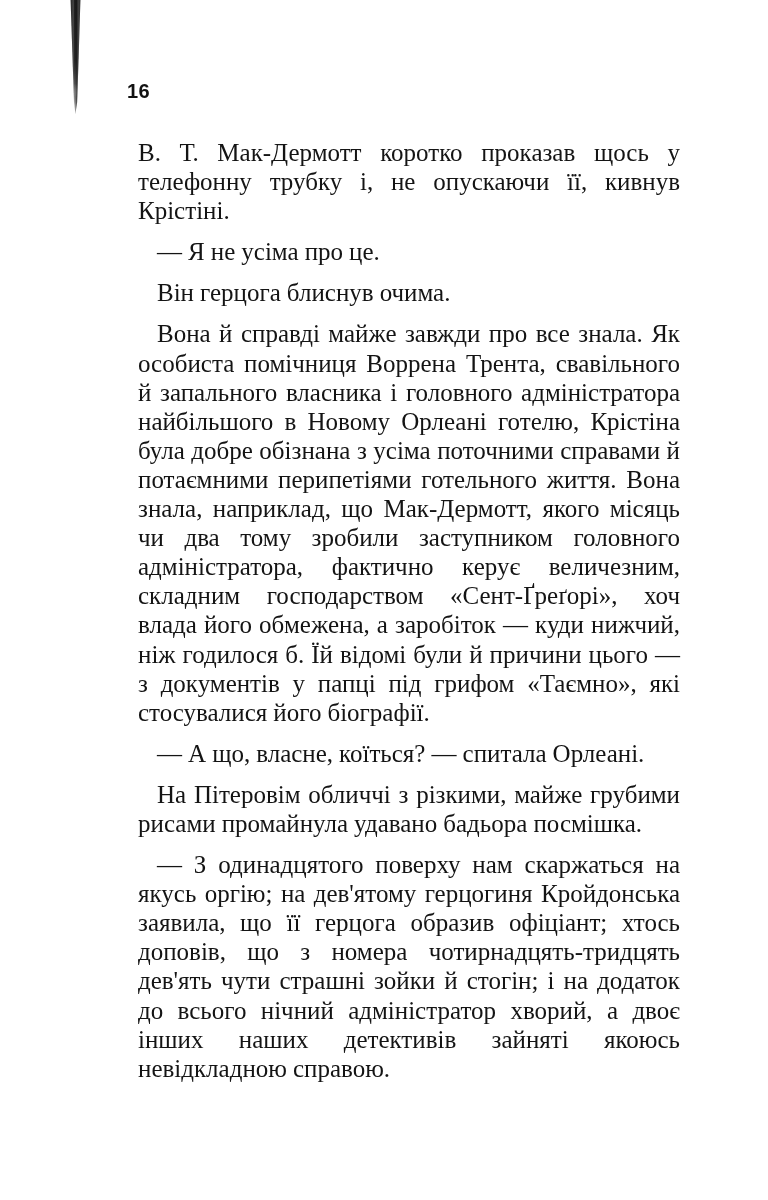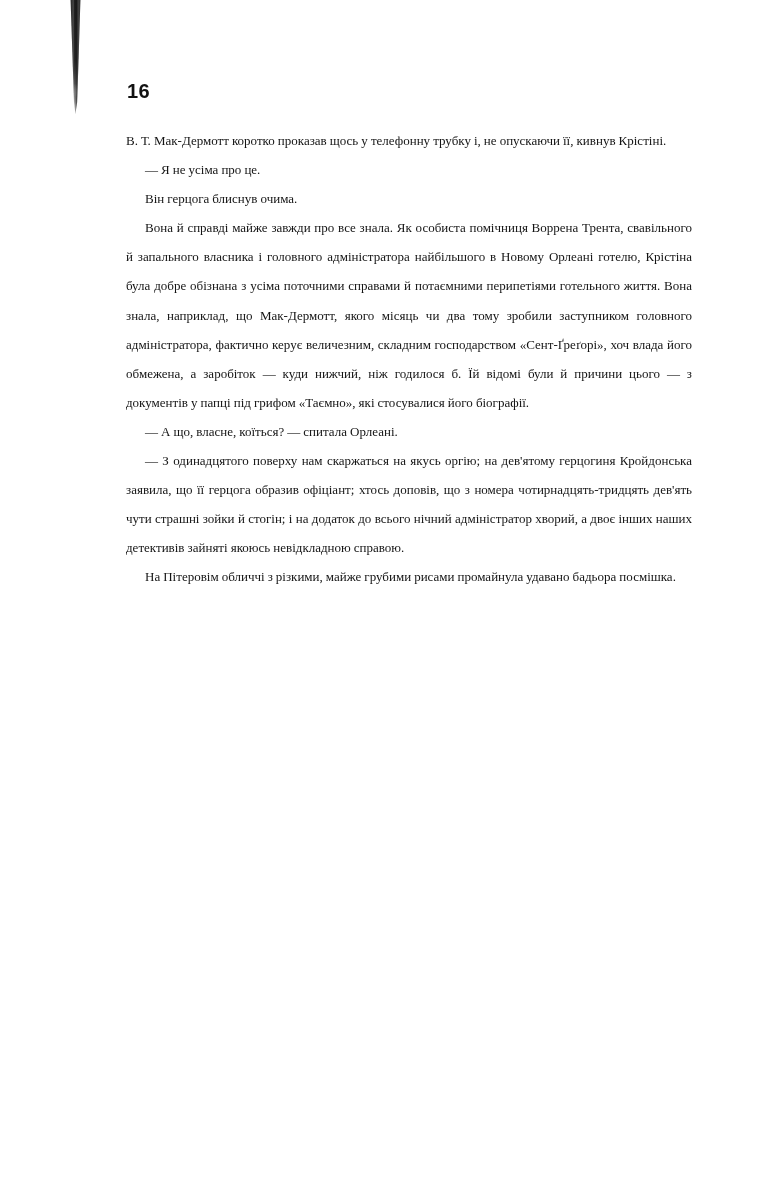--- a/index.html
+++ b/index.html
@@ -46,22 +46,22 @@
   
   #text-column {
     position: absolute;
     left: 126px;
     top: 126px;
     width: 566px;
     color: #141414;
   }
 
   .para {
-    margin: 0;
-    font-size: 13px;
+    margin: 12px;
+    font-size: 25px;
     line-height: 29.1px;
     text-align: justify;
     text-align-last: left;
     text-indent: 19px;
     word-spacing: -0.2px;
     hyphens: manual;
     -webkit-hyphens: manual;
   }
 
   
@@ -98,17 +98,17 @@
   </div>
 
   <div id="page-number">16</div>
 
   <div id="text-column">
     <p class="para no-indent">В. Т. Мак-Дермотт коротко проказав щось у телефонну трубку і, не опускаючи її, кивнув Крістіні.</p>
     <p class="para">— Я не усіма про це.</p>
     <p class="para">Він герцога блиснув очима.</p>
     <p class="para">Вона й справді майже завжди про все знала. Як особиста помічниця Воррена Трента, свавільного й запального власника і головного адміністратора найбільшого в Новому Орлеані готелю, Крістіна була добре обізнана з усіма поточними справами й потаємними перипетіями готельного життя. Вона знала, наприклад, що Мак-Дермотт, якого місяць чи два тому зробили заступником головного адміністратора, фактично керує величезним, складним господарством «Сент-Ґреґорі», хоч влада його обмежена, а заробіток — куди нижчий, ніж годилося б. Їй відомі були й причини цього — з документів у папці під грифом «Таємно», які стосувалися його біографії.</p>
     <p class="para">— А що, власне, коїться? — спитала Орлеані.</p>
+    <p class="para">На Пітеровім обличчі з різкими, майже грубими рисами промайнула удавано бадьора посмішка.</p>
     <p class="para">— З одинадцятого поверху нам скаржаться на якусь оргію; на дев'ятому герцогиня Кройдонська заявила, що її герцога образив офіціант; хтось доповів, що з номера чотирнадцять-тридцять дев'ять чути страшні зойки й стогін; і на додаток до всього нічний адміністратор хворий, а двоє інших наших детективів зайняті якоюсь невідкладною справою.</p>
-    <p class="para">На Пітеровім обличчі з різкими, майже грубими рисами промайнула удавано бадьора посмішка.</p>
   </div>
 
 </div>
 
 </body></html>

